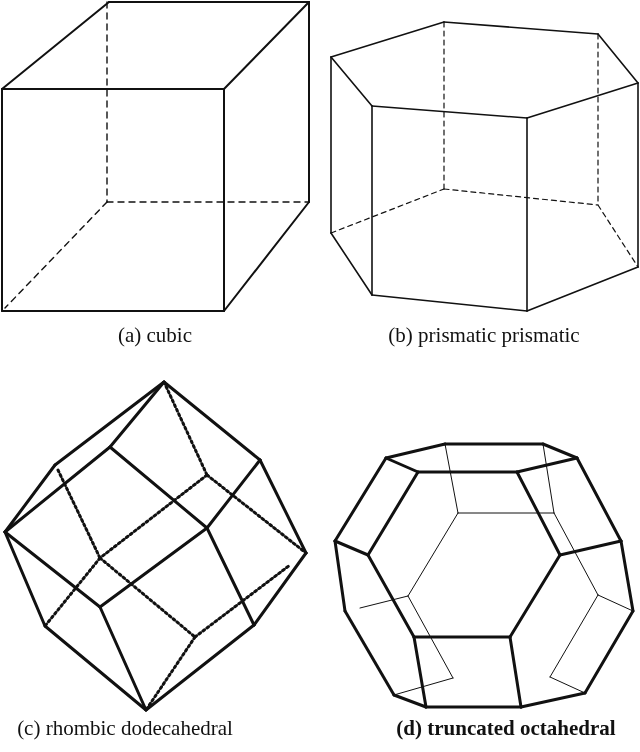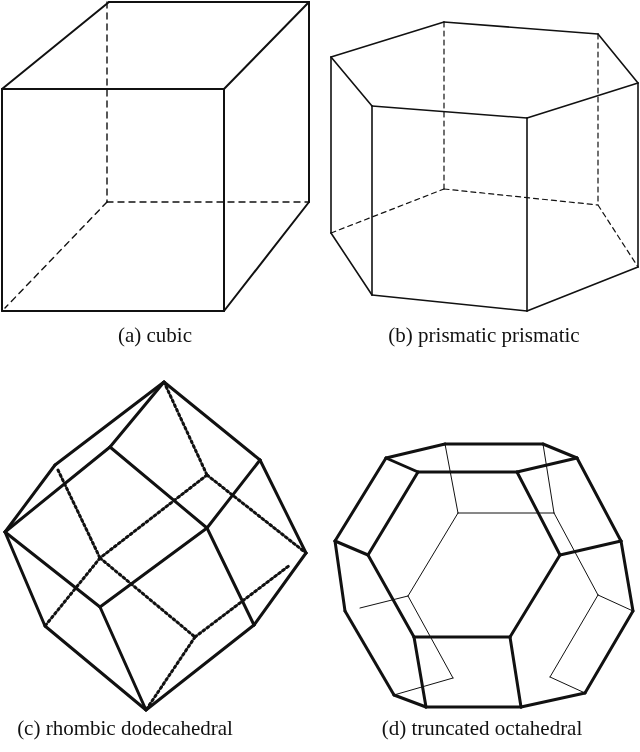--- a/index.html
+++ b/index.html
@@ -106,13 +106,13 @@
       <line x1="414" y1="637" x2="510" y2="637" class="edge" stroke-width="3"></line>
       <line x1="414" y1="637" x2="426" y2="707" class="edge" stroke-width="3"></line>
       <line x1="510" y1="637" x2="521" y2="707" class="edge" stroke-width="3"></line>
       <line x1="426" y1="707" x2="521" y2="707" class="edge" stroke-width="3"></line>
     </g>
 </svg>
 
 <div class="caption" id="cap-a" style="left:105px;top:323px;width:100px;text-align:center;">(a) cubic</div>
 <div class="caption" id="cap-b" style="left:364px;top:323px;width:240px;">(b) prismatic prismatic</div>
 <div class="caption" id="cap-c" style="left:5px;top:716px;width:240px;font-family:Liberation Serif, serif;">(c) rhombic dodecahedral</div>
-<div class="caption" id="cap-d" style="left:347px;top:716px;width:270px;">(d) truncated octahedral</div>
+<div class="caption" id="cap-d" style="left:371px;top:716px;width:270px;font-weight:bold;">(d) truncated octahedral</div>
 
 </body></html>

